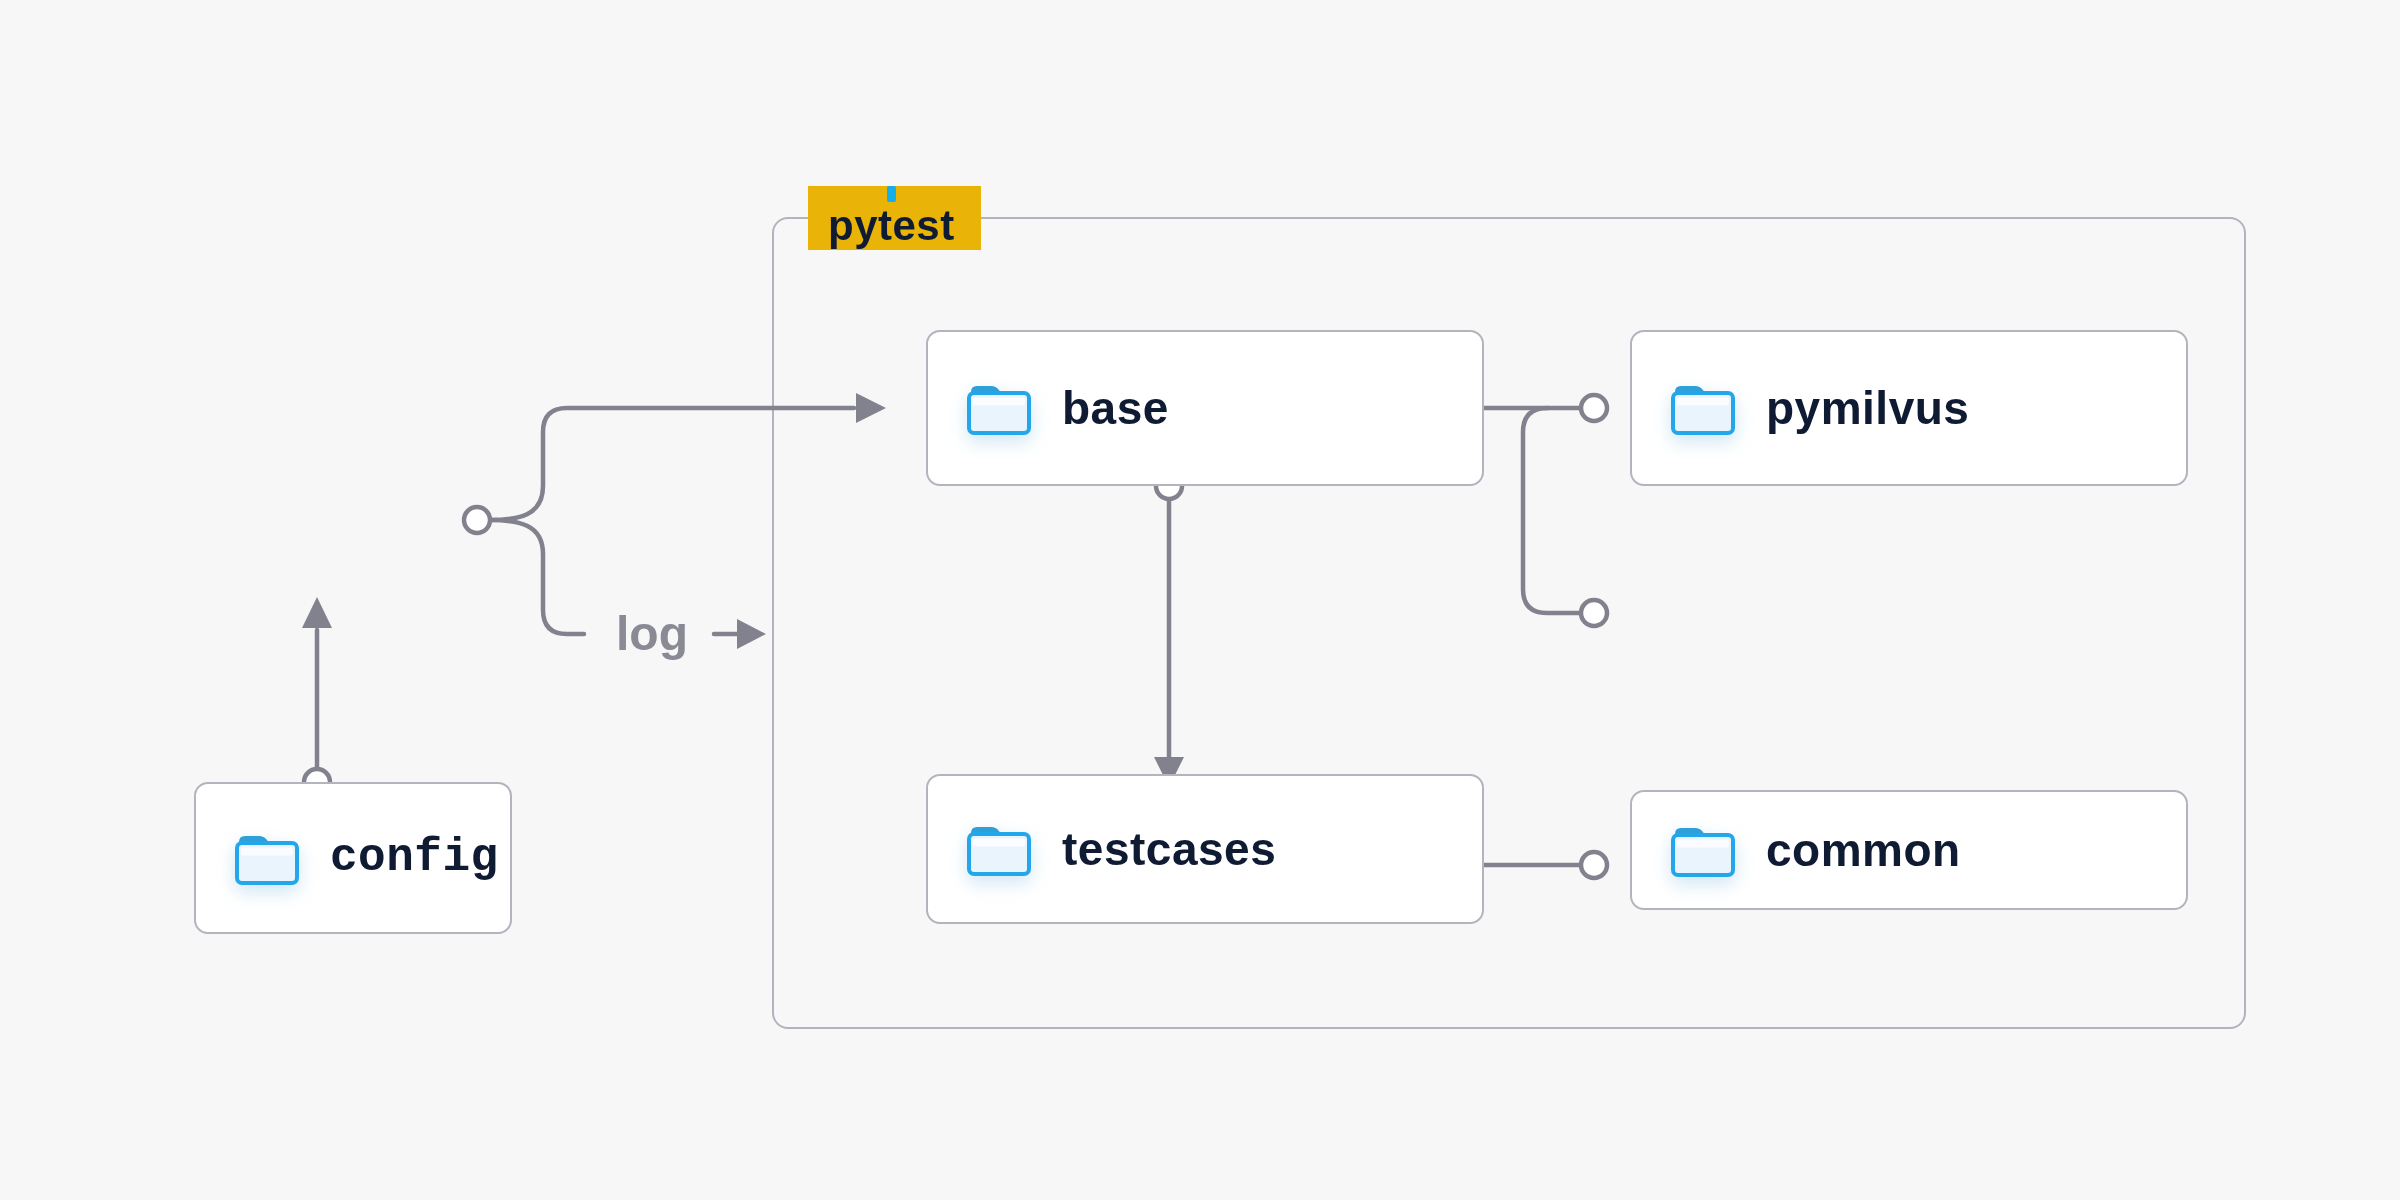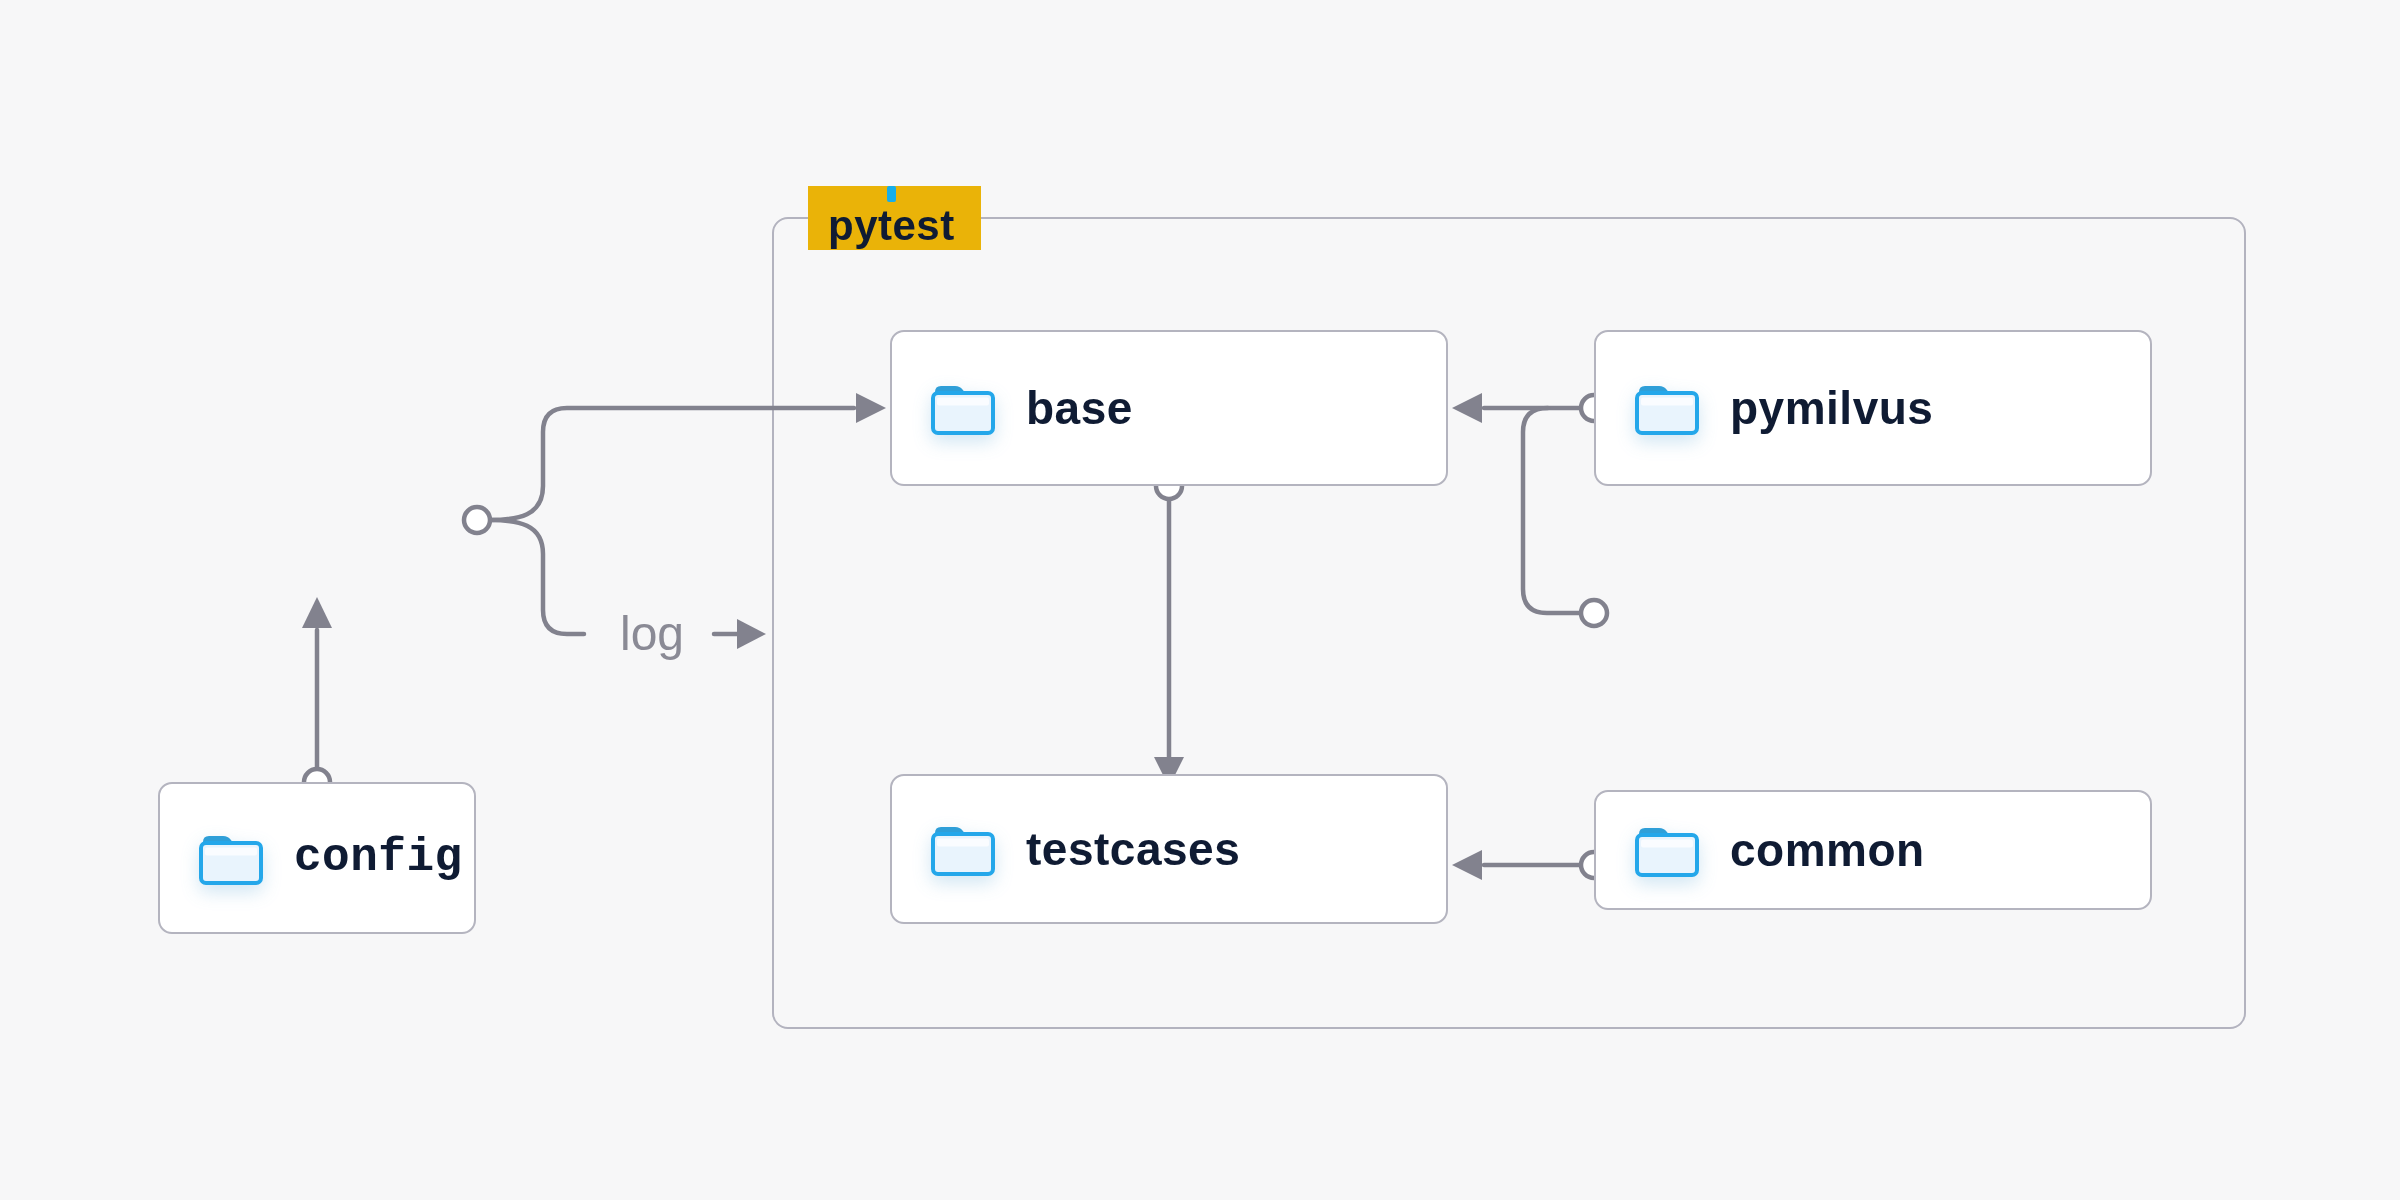--- a/index.html
+++ b/index.html
@@ -64,20 +64,21 @@
     position: absolute;
     background: #ffffff;
     border: 2.5px solid #b4b4bf;
     border-radius: 14px;
     box-sizing: border-box;
     display: flex;
     align-items: center;
     gap: 30px;
     padding-left: 38px;
     z-index: 3;
+    margin-left: 36px;
   }
   .node .nlabel {
     font-size: 46px;
     font-weight: 700;
     color: #0f1b33;
     letter-spacing: 0.5px;
     white-space: nowrap;
   }
   .node svg.folder {
     flex: 0 0 auto;
@@ -93,21 +94,21 @@
   
   .edge-label {
     position: absolute;
     left: 594px;
     top: 600px;
     width: 116px;
     height: 68px;
     line-height: 68px;
     text-align: center;
     font-size: 48px;
-    font-weight: 400;
+    font-weight: 700;
     color: #8a8a95;
     z-index: 3;
   }
 </style>
 </head>
 <body>
 
 <div class="canvas">
 
   <svg width="0" height="0" style="position:absolute" aria-hidden="true">

